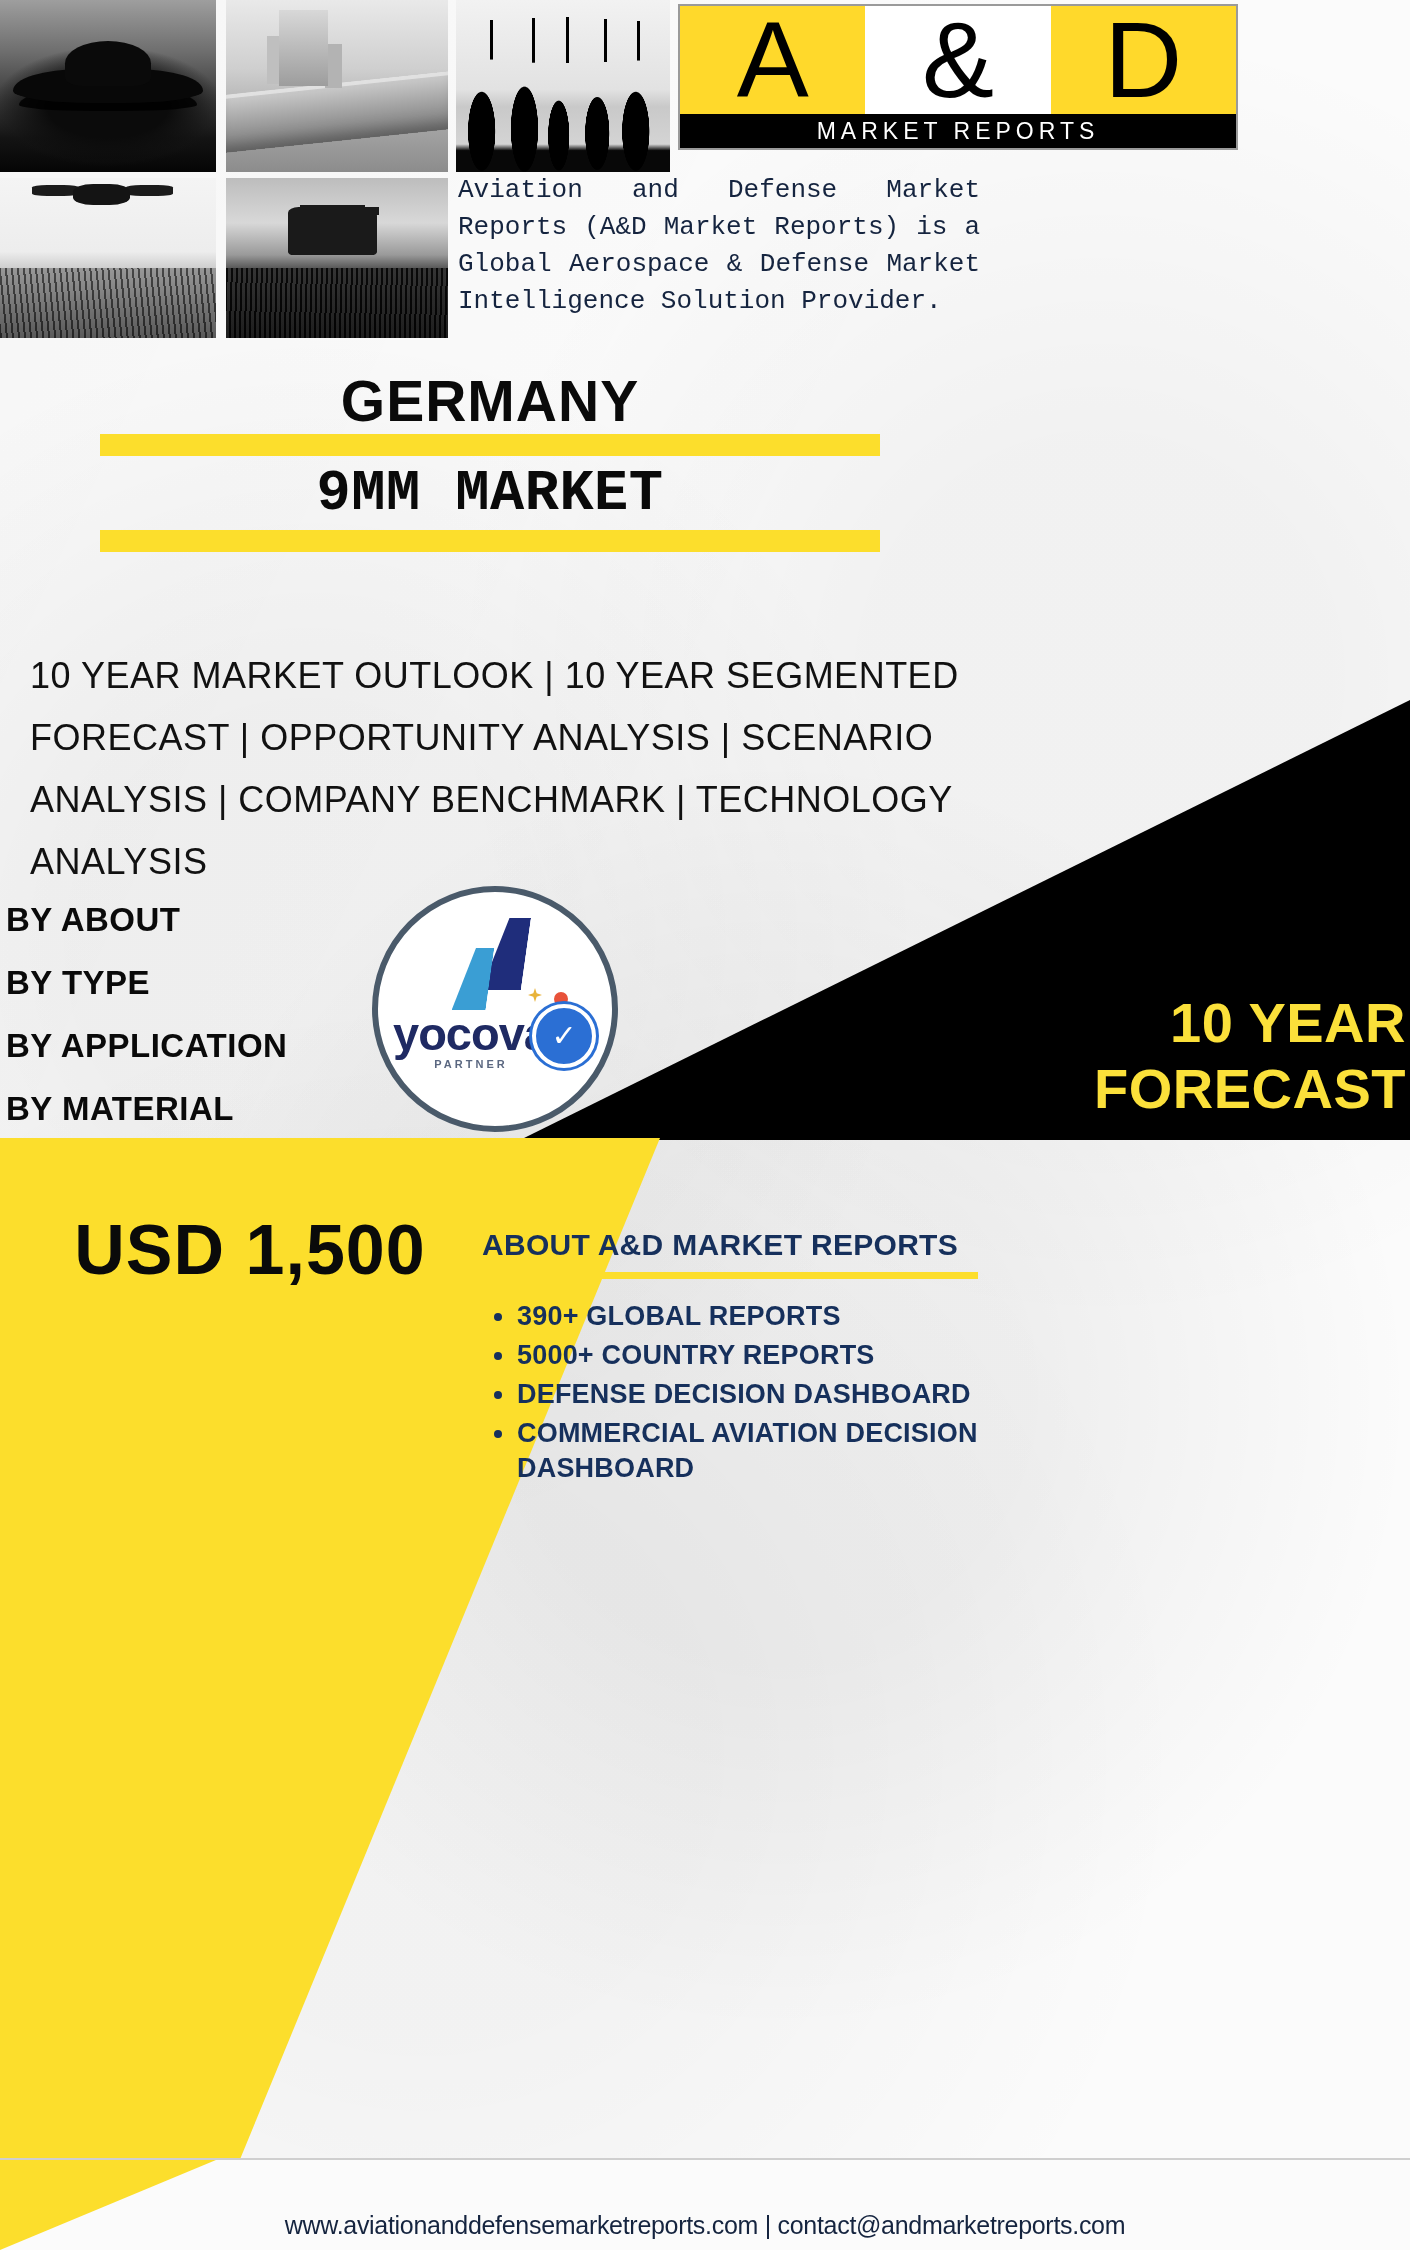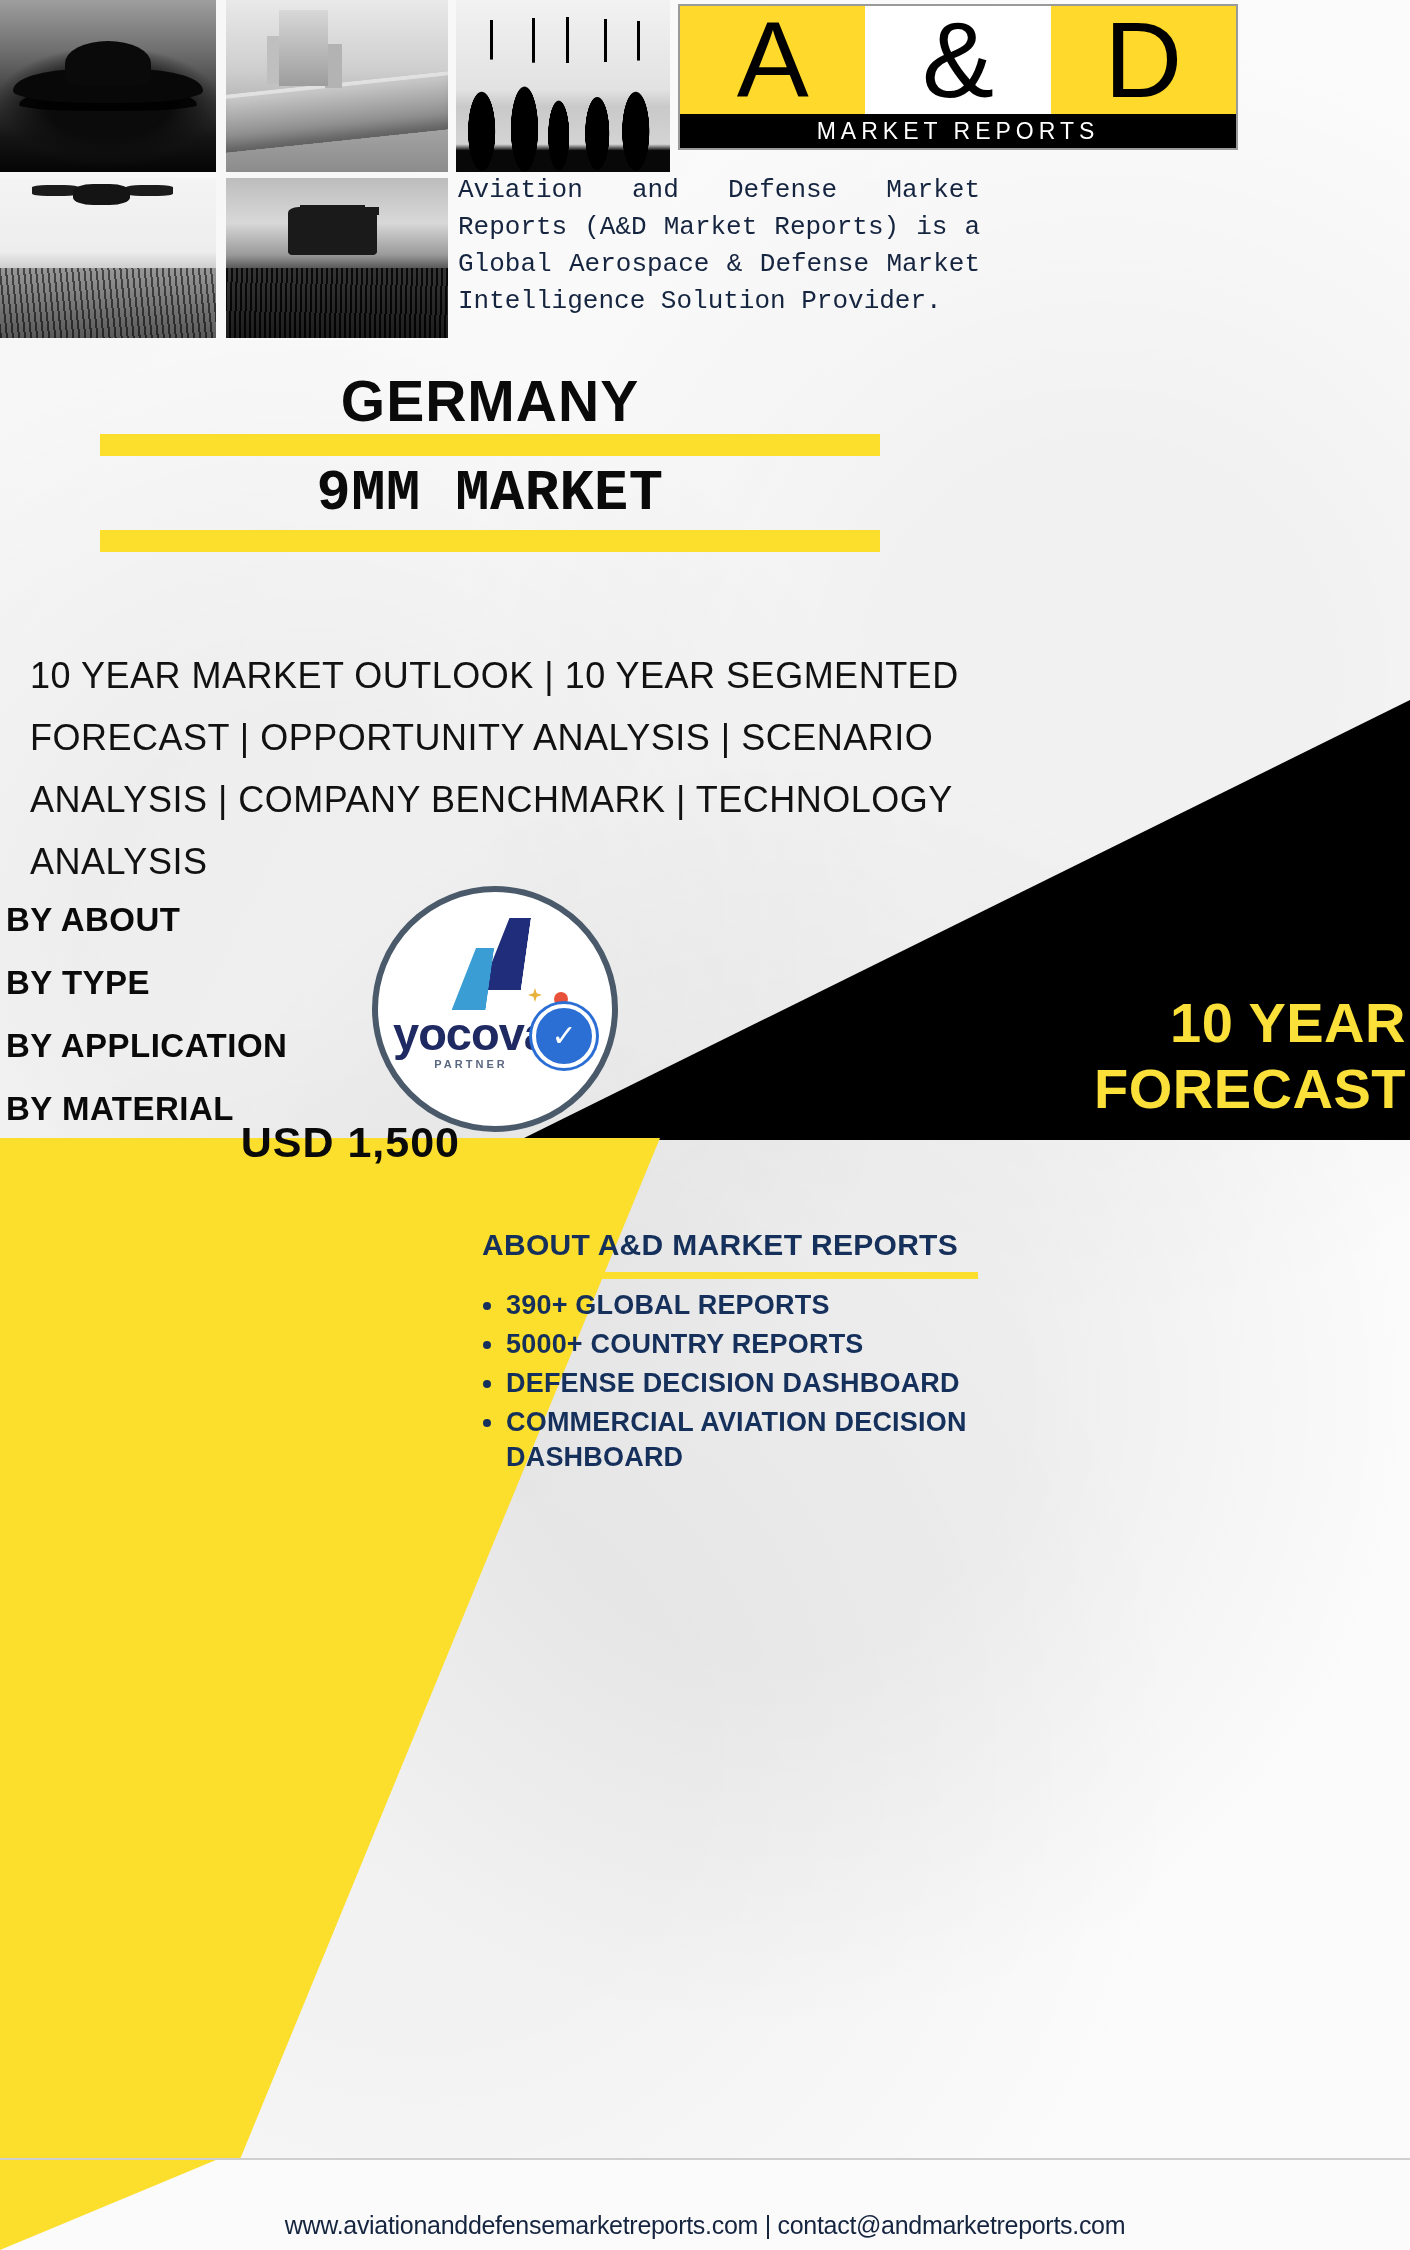--- a/index.html
+++ b/index.html
@@ -322,24 +322,24 @@
   
   .yellow-wedge {
     position: absolute;
     left: 0; top: 1138px;
     width: 1000px; height: 1070px;
     background: #FCDE2C;
     clip-path: polygon(0 0, 66% 0, 22% 100%, 0 100%);
   }
   .price {
     position: absolute;
-    left: 40px; top: 1118px;
+    left: 40px; top: 1210px;
     width: 420px;
-    text-align: right;
-    font-size: 43px;
+    text-align: center;
+    font-size: 70px;
     font-weight: bold;
     color: #0a0a0a;
     letter-spacing: 1px;
   }
 
   
   .about-head {
     position: absolute;
     left: 455px; top: 1228px;
     width: 530px;
@@ -352,21 +352,21 @@
   .about-underline {
     position: absolute;
     left: 460px; top: 1272px;
     width: 518px; height: 7px;
     background: #FCDE2C;
   }
   .about-list {
     position: absolute;
     left: 470px; top: 1288px;
     width: 520px;
-    margin: 0;
+    margin: 11px;
     padding-left: 36px;
     color: #16305c;
     font-size: 27px;
     font-weight: bold;
     line-height: 35px;
     letter-spacing: .2px;
   }
   .about-list li { margin-bottom: 4px; }
 
   

